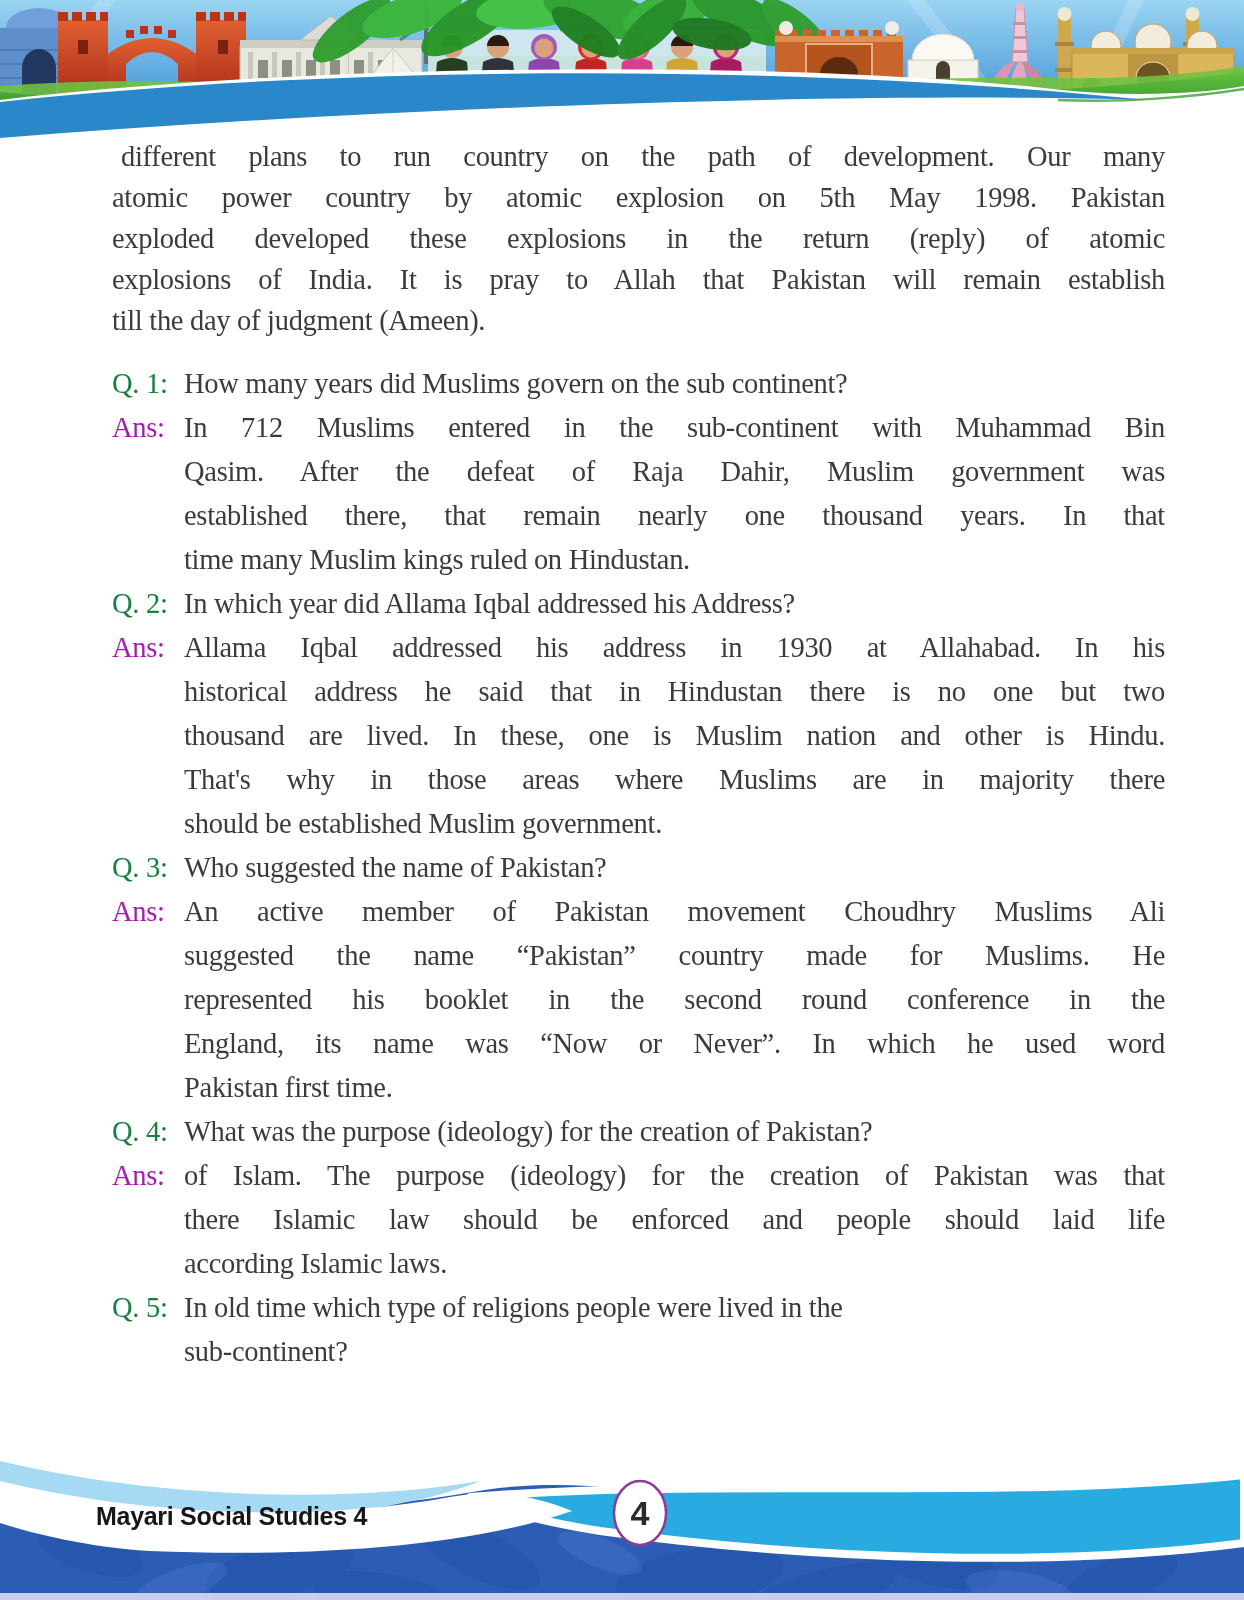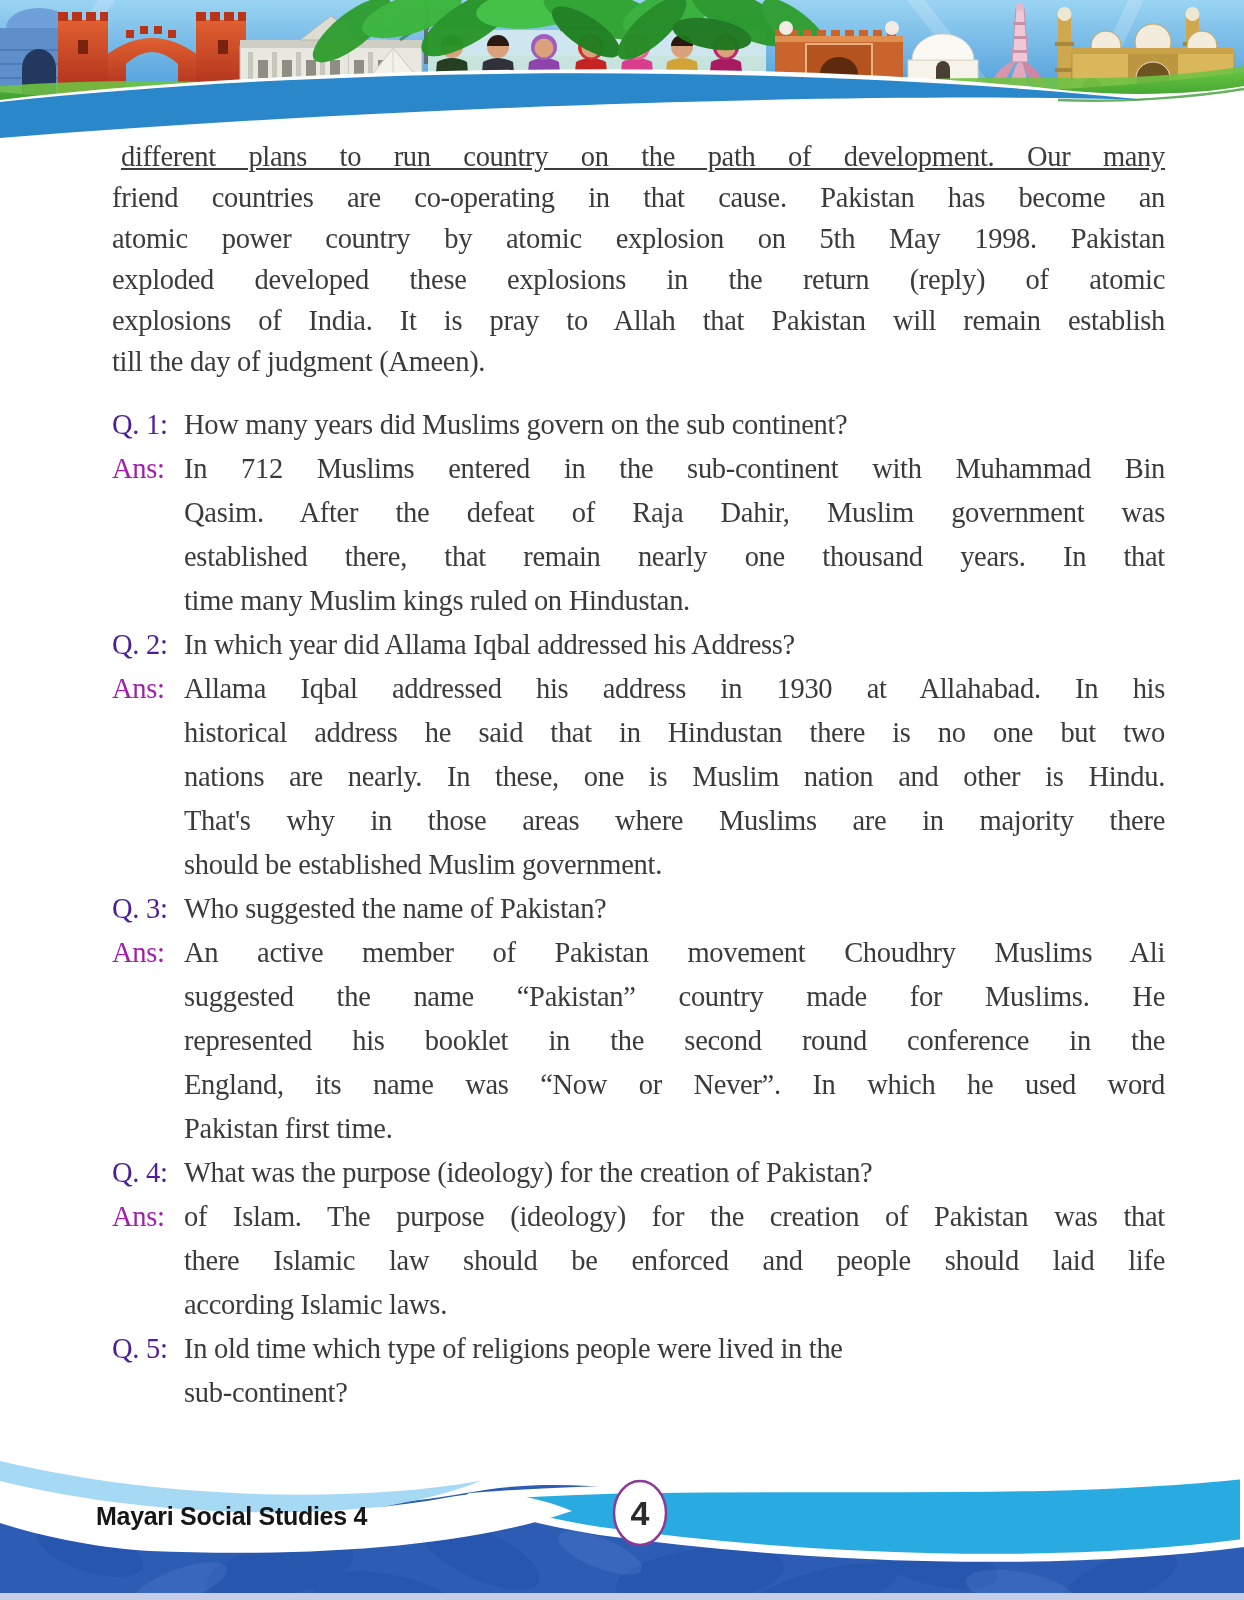--- a/index.html
+++ b/index.html
@@ -9,25 +9,25 @@
     font-family:"Liberation Serif", serif;
   }
   .header-svg { position:absolute; top:0; left:0; display:block; }
   .footer-svg { position:absolute; bottom:0; left:0; display:block; }
 
   .content {
     position:absolute; left:112px; top:136px; width:1053px;
     color:#3b3b3b; font-size:28.5px; letter-spacing:-0.3px;
   }
   .intro { line-height:41px; margin:0 0 21px 0; }
-  .intro .tline:first-child { text-indent:9px;text-decoration:underline; }
+  .intro .tline:first-child { text-indent:9px; }
   .qa-section { line-height:44px; }
   .qa-row { position:relative; padding-left:72px; }
   .qa-label { position:absolute; left:0; top:0; white-space:nowrap; }
-  .q-label  { color:#4c1d95; }
+  .q-label  { color:#15803d; }
   .a-label  { color:#a21caf; }
 
   .tline { text-align:justify; text-align-last:justify; }
   .tline.tline-last { text-align-last:left; }
   .lines-left .tline { text-align:center; text-align-last:left; }
 
   .book-title-text {
     font-family:"Liberation Sans", sans-serif; font-weight:bold;
     font-size:25px; fill:#161616; letter-spacing:-0.3px;
   }
@@ -244,21 +244,20 @@
 
     <path d="M0,100 C300,64 780,58 1062,90 C1130,97 1200,94 1244,86 L1244,142 L0,142 Z" fill="#ffffff"></path>
     <path d="M1058,100 C1120,103 1195,97 1244,89" stroke="#4AA344" stroke-width="2.5" fill="none" opacity="0.85"></path>
     <path d="M0,102 C350,64 800,64 1148,100 C900,92 420,104 0,138 Z" fill="#2A87CA"></path>
   </svg>
 
   <div class="content">
 
     <div class="intro">
         <div class="tline"> different plans to run country on the path of development. Our many</div>
-        <div class="tline">friend countries are co-operating in that cause. Pakistan has become an</div>
         <div class="tline">atomic power country by atomic explosion on 5th May 1998. Pakistan</div>
         <div class="tline">exploded developed these explosions in the return (reply) of atomic</div>
         <div class="tline">explosions of India. It is pray to Allah that Pakistan will remain establish</div>
         <div class="tline tline-last">till the day of judgment (Ameen).</div>
       </div>
 
     <div class="qa-section">
 
       <div class="qa-row">
         <span class="qa-label q-label">Q. 1:</span>
@@ -280,21 +279,21 @@
         <span class="qa-label q-label">Q. 2:</span>
         <div class="lines lines-left">
             <div class="tline tline-last">In which year did Allama Iqbal addressed his Address?</div>
           </div>
       </div>
       <div class="qa-row">
         <span class="qa-label a-label">Ans:</span>
         <div class="lines">
             <div class="tline">Allama Iqbal addressed his address in 1930 at Allahabad. In his</div>
             <div class="tline">historical address he said that in Hindustan there is no one but two</div>
-            <div class="tline">nations are nearly. In these, one is Muslim nation and other is Hindu.</div>
+            <div class="tline">thousand are lived. In these, one is Muslim nation and other is Hindu.</div>
             <div class="tline">That's why in those areas where Muslims are in majority there</div>
             <div class="tline tline-last">should be established Muslim government.</div>
           </div>
       </div>
 
       <div class="qa-row">
         <span class="qa-label q-label">Q. 3:</span>
         <div class="lines lines-left">
             <div class="tline tline-last">Who suggested the name of Pakistan?</div>
           </div>

